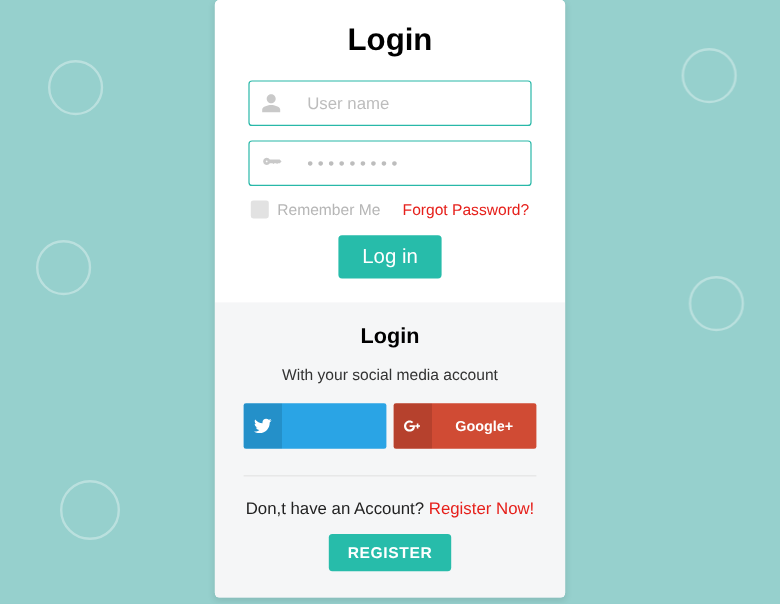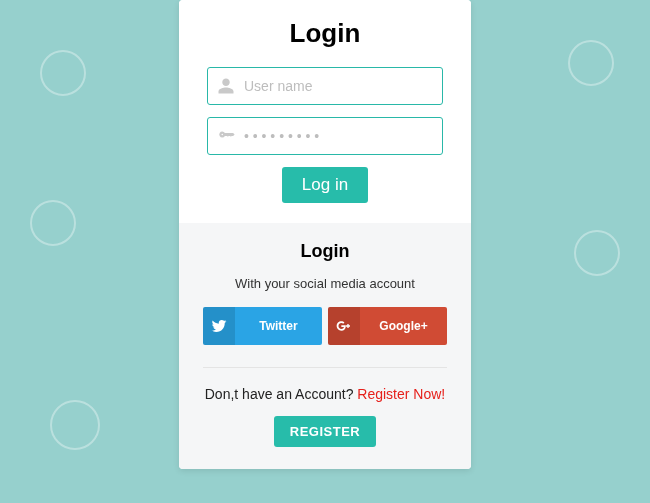--- a/index.html
+++ b/index.html
@@ -41,21 +41,21 @@
       top: 50%;
       transform: translateY(-50%);
       width: 18px;
       height: 18px;
       color: #c9c9c9;
     }
     .input-wrap input {
       width: 100%;
       border: 1px solid #29b8a8;
       border-radius: 3px;
-      padding: 10px 10px 10px 36px;
+      padding: 10px 10px 10px 48px;
       font-size: 14px;
       color: #333;
       outline: none;
     }
     .input-wrap input::placeholder {
       color: #bdbdbd;
     }
     .options-row {
       display: flex;
       justify-content: space-between;
@@ -206,36 +206,42 @@
 
     <div class="input-wrap">
       <span class="icon-slot">
         <svg viewBox="0 0 24 24" fill="currentColor">
             <path d="M7 14a4 4 0 1 1 3.5-6h11l2 2-2 2h-2l-1 1-1-1h-2l-1 1-1-1H10.5A4 4 0 0 1 7 14zm-1-4a1 1 0 1 0 2 0 1 1 0 0 0-2 0z"></path>
           </svg>
       </span>
       <input type="password" placeholder="• • • • • • • • •" style="">
     </div>
 
+    <div class="options-row">
+      <label class="remember">
+        <span class="chk"></span>
+        <span>Remember Me</span>
+      </label>
+      <a class="forgot">Forgot Password?</a>
+    </div>
 
     <button class="login-btn">Log in</button>
   </div>
 
   <div class="card-bottom">
     <div class="social-title">Login</div>
     <div class="social-sub">With your social media account</div>
 
     <div class="social-row">
       <button class="social-btn tw">
         <span class="si">
           <svg viewBox="0 0 24 24" width="16" height="16" fill="#fff">
               <path d="M23 4.9c-.8.4-1.7.6-2.6.8.9-.6 1.6-1.4 2-2.5-.9.5-1.9.9-2.9 1.1C18.6 3.4 17.4 3 16.1 3c-2.5 0-4.5 2-4.5 4.5 0 .4 0 .7.1 1-3.7-.2-7-2-9.2-4.7-.4.7-.6 1.4-.6 2.3 0 1.6.8 2.9 2 3.8-.7 0-1.4-.2-2-.6v.1c0 2.2 1.6 4 3.6 4.4-.4.1-.8.2-1.2.2-.3 0-.6 0-.9-.1.6 1.8 2.3 3.1 4.3 3.1-1.6 1.2-3.5 2-5.7 2-.4 0-.7 0-1.1-.1 2 1.3 4.3 2 6.9 2 8.2 0 12.8-6.8 12.8-12.8v-.6c.9-.6 1.6-1.4 2.3-2.3z"></path>
             </svg>
         </span>
-        <span class="sl">Twitter</span>
       </button>
       <button class="social-btn gp">
         <span class="si">
           <svg viewBox="0 0 24 24" width="16" height="16" fill="#fff">
               <path d="M8 11v2.4h4c-.2 1-1.2 3-4 3-2.4 0-4.3-2-4.3-4.4S5.6 7.6 8 7.6c1.4 0 2.3.6 2.8 1.1l1.9-1.8C11.5 5.7 10 5 8 5 4.1 5 1 8.1 1 12s3.1 7 7 7c4 0 6.7-2.8 6.7-6.8 0-.5 0-.8-.1-1.2H8zm13 0h-2V9h-2v2h-2v2h2v2h2v-2h2v-2z"></path>
             </svg>
         </span>
         <span class="sl">Google+</span>
       </button>
     </div>

